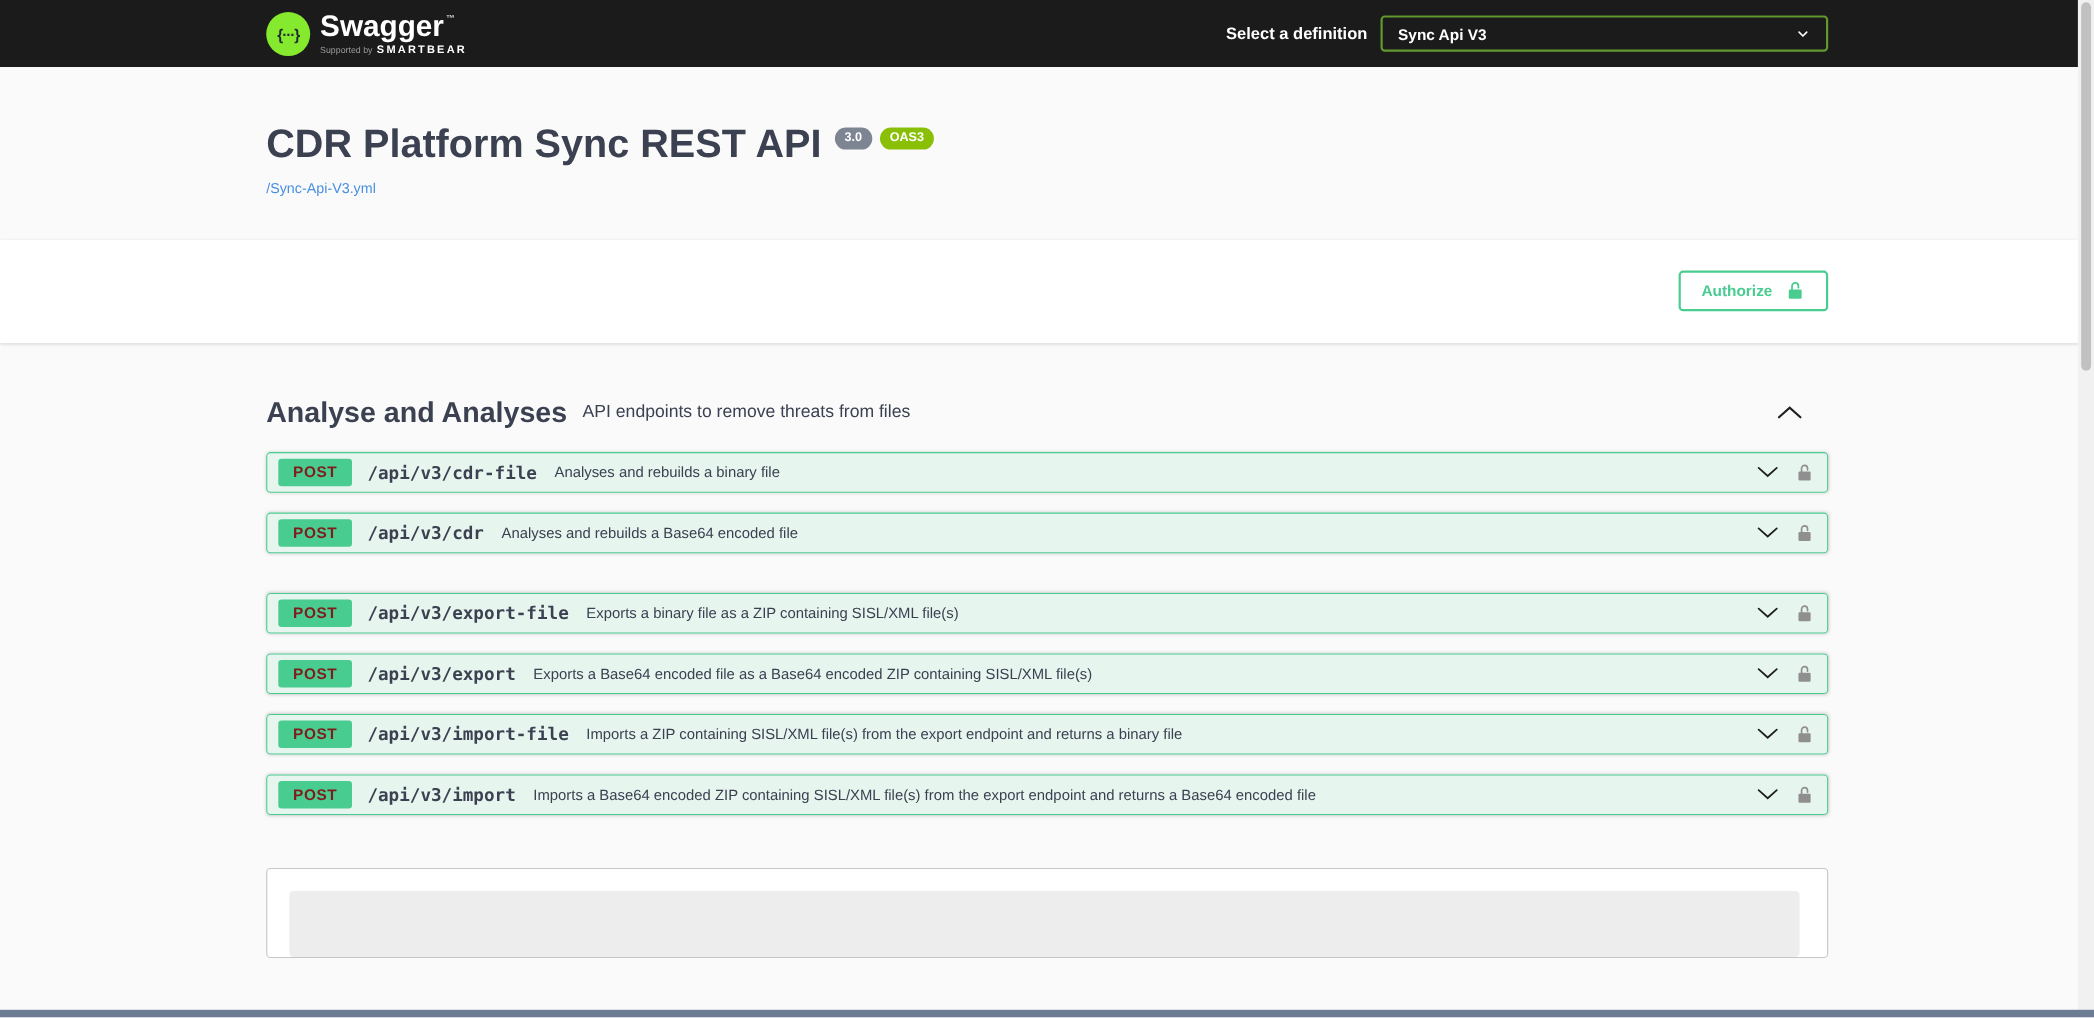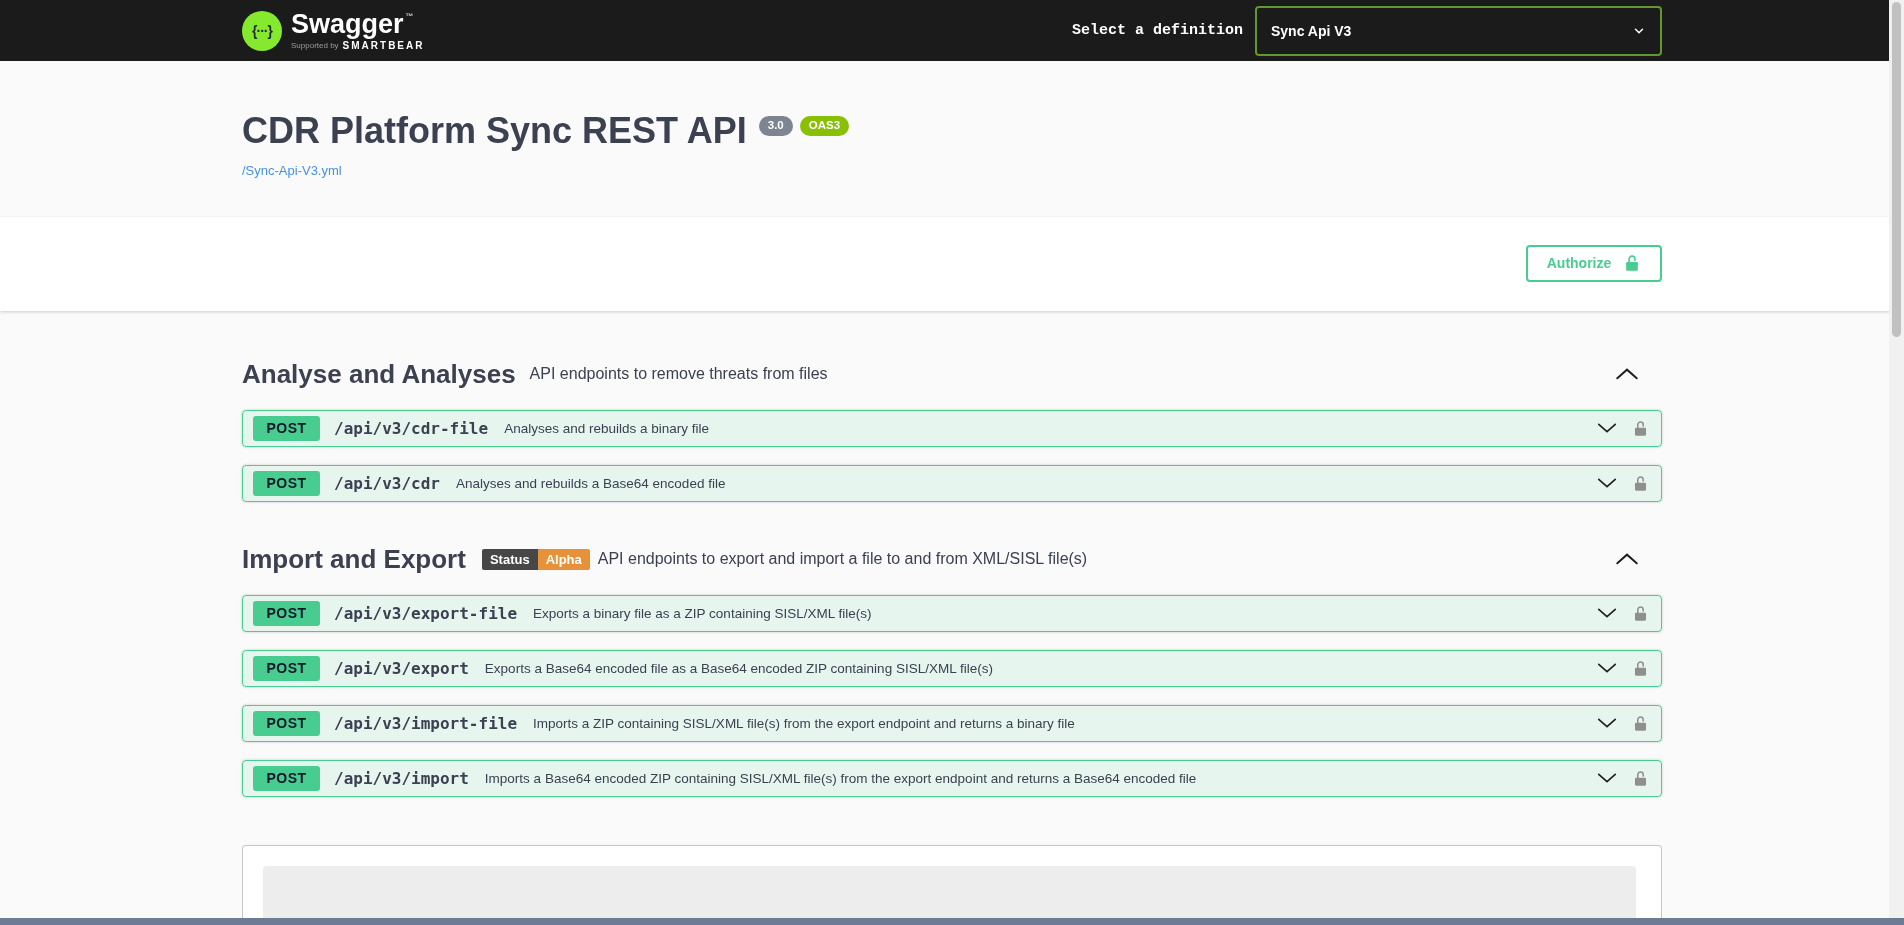--- a/index.html
+++ b/index.html
@@ -21,23 +21,23 @@
     display: flex; align-items: center; justify-content: center;
     color: #1f2a32; font-weight: bold; font-size: 14px; letter-spacing: -1px;
   }
   .logo-col { margin-left: 9px; display: flex; flex-direction: column; }
   .logo-title { color: #ffffff; font-size: 27px; font-weight: 700; line-height: 1; display: flex; }
   .logo-tm { font-size: 8px; color: #cfcfcf; margin-left: 2px; margin-top: 2px; }
   .logo-sub { margin-top: 2px; font-size: 8px; color: #9b9b9b; display: flex; align-items: center; gap: 4px; }
   .logo-sub .smartbear { color: #ffffff; font-weight: 700; font-size: 10px; letter-spacing: 2px; }
 
   .def-select-wrap { display: flex; align-items: center; }
-  .def-select-label { color: #ffffff; font-weight: 700; font-size: 15px; margin-right: 12px; white-space: nowrap; font-family: Liberation Mono, monospace; }
+  .def-select-label { color: #ffffff; font-weight: 700; font-size: 15px; margin-right: 12px; white-space: nowrap; }
   .def-select {
-    width: 407px; height: 50px; background: #1b1b1b;
+    width: 407px; height: 33px; background: #1b1b1b;
     border: 2px solid #62982d; border-radius: 4px;
     display: flex; align-items: center; justify-content: space-between;
     padding: 0 14px; cursor: pointer;
   }
   .def-select .value { color: #ffffff; font-weight: 700; font-size: 14px; }
 
   
   .info-section { background: #fafafa; padding: 50px 0 38px; }
   .title-row { display: flex; align-items: flex-start; }
   .api-title { font-size: 36px; font-weight: 700; color: #3b4151; line-height: 1.1; }
@@ -81,21 +81,21 @@
     display: flex; align-items: center; justify-content: space-between;
     height: 37px; margin-bottom: 18px;
     background: rgba(73,204,144,0.1);
     border: 1px solid #49cc90; border-radius: 4px;
     box-shadow: 0 0 3px rgba(0,0,0,0.19);
     cursor: pointer;
   }
   .tag-header + .opblock { margin-top: 14px; }
   .opblock-left { display: flex; align-items: center; padding-left: 10px; min-width: 0; }
   .method-badge {
-    background: #49cc90; color: #0f172a; font-weight: 700; font-size: 14px;
+    background: #49cc90; color: #7f1d1d; font-weight: 700; font-size: 14px;
     border-radius: 3px; width: 67px; height: 25px;
     display: inline-flex; align-items: center; justify-content: center;
     letter-spacing: 0.5px; flex: none;
   }
   .op-path {
     font-family: "DejaVu Sans Mono", monospace; font-weight: 700;
     font-size: 16px; color: #3b4151; margin-left: 14px; white-space: nowrap;
   }
   .op-summary { font-size: 13.5px; color: #3b4151; margin-left: 16px; white-space: nowrap; }
   .opblock-right { display: flex; align-items: center; gap: 14px; padding-right: 12px; flex: none; }
@@ -255,35 +255,20 @@
                 <rect x="3.5" y="9" width="13" height="9.5" rx="1.3" fill="#8f8f8f"></rect>
                 <path d="M6.8 9 V5.6 a3.2 3.2 0 0 1 6.4 0 V7.2" fill="none" stroke="#8f8f8f" stroke-width="1.8" stroke-linecap="round"></path>
               </svg>
             </span>
           </button>
         </div>
       </div>
     </div>
 
     <div class="tag-section">
-      <div class="tag-header">
-        <h3 class="tag-title">Import and Export</h3>
-        <span class="status-badge">
-          <span class="k">Status</span>
-          <span class="v">Alpha</span>
-        </span>
-        <span class="tag-desc">API endpoints to export and import a file to and from XML/SISL file(s)</span>
-        <button class="collapse-btn">
-          <span>
-            <svg width="26" height="14" viewBox="0 0 24 12" fill="none" stroke="#1f1f1f" stroke-width="1.8" stroke-linecap="round">
-                <polyline points="3 10 12 2 21 10"></polyline>
-              </svg>
-          </span>
-        </button>
-      </div>
 
       <div class="opblock">
         <div class="opblock-left">
           <span class="method-badge">POST</span>
           <span class="op-path">/api/v3/export-file</span>
           <span class="op-summary">Exports a binary file as a ZIP containing SISL/XML file(s)</span>
         </div>
         <div class="opblock-right">
           <button class="icon-btn">
             <span>

